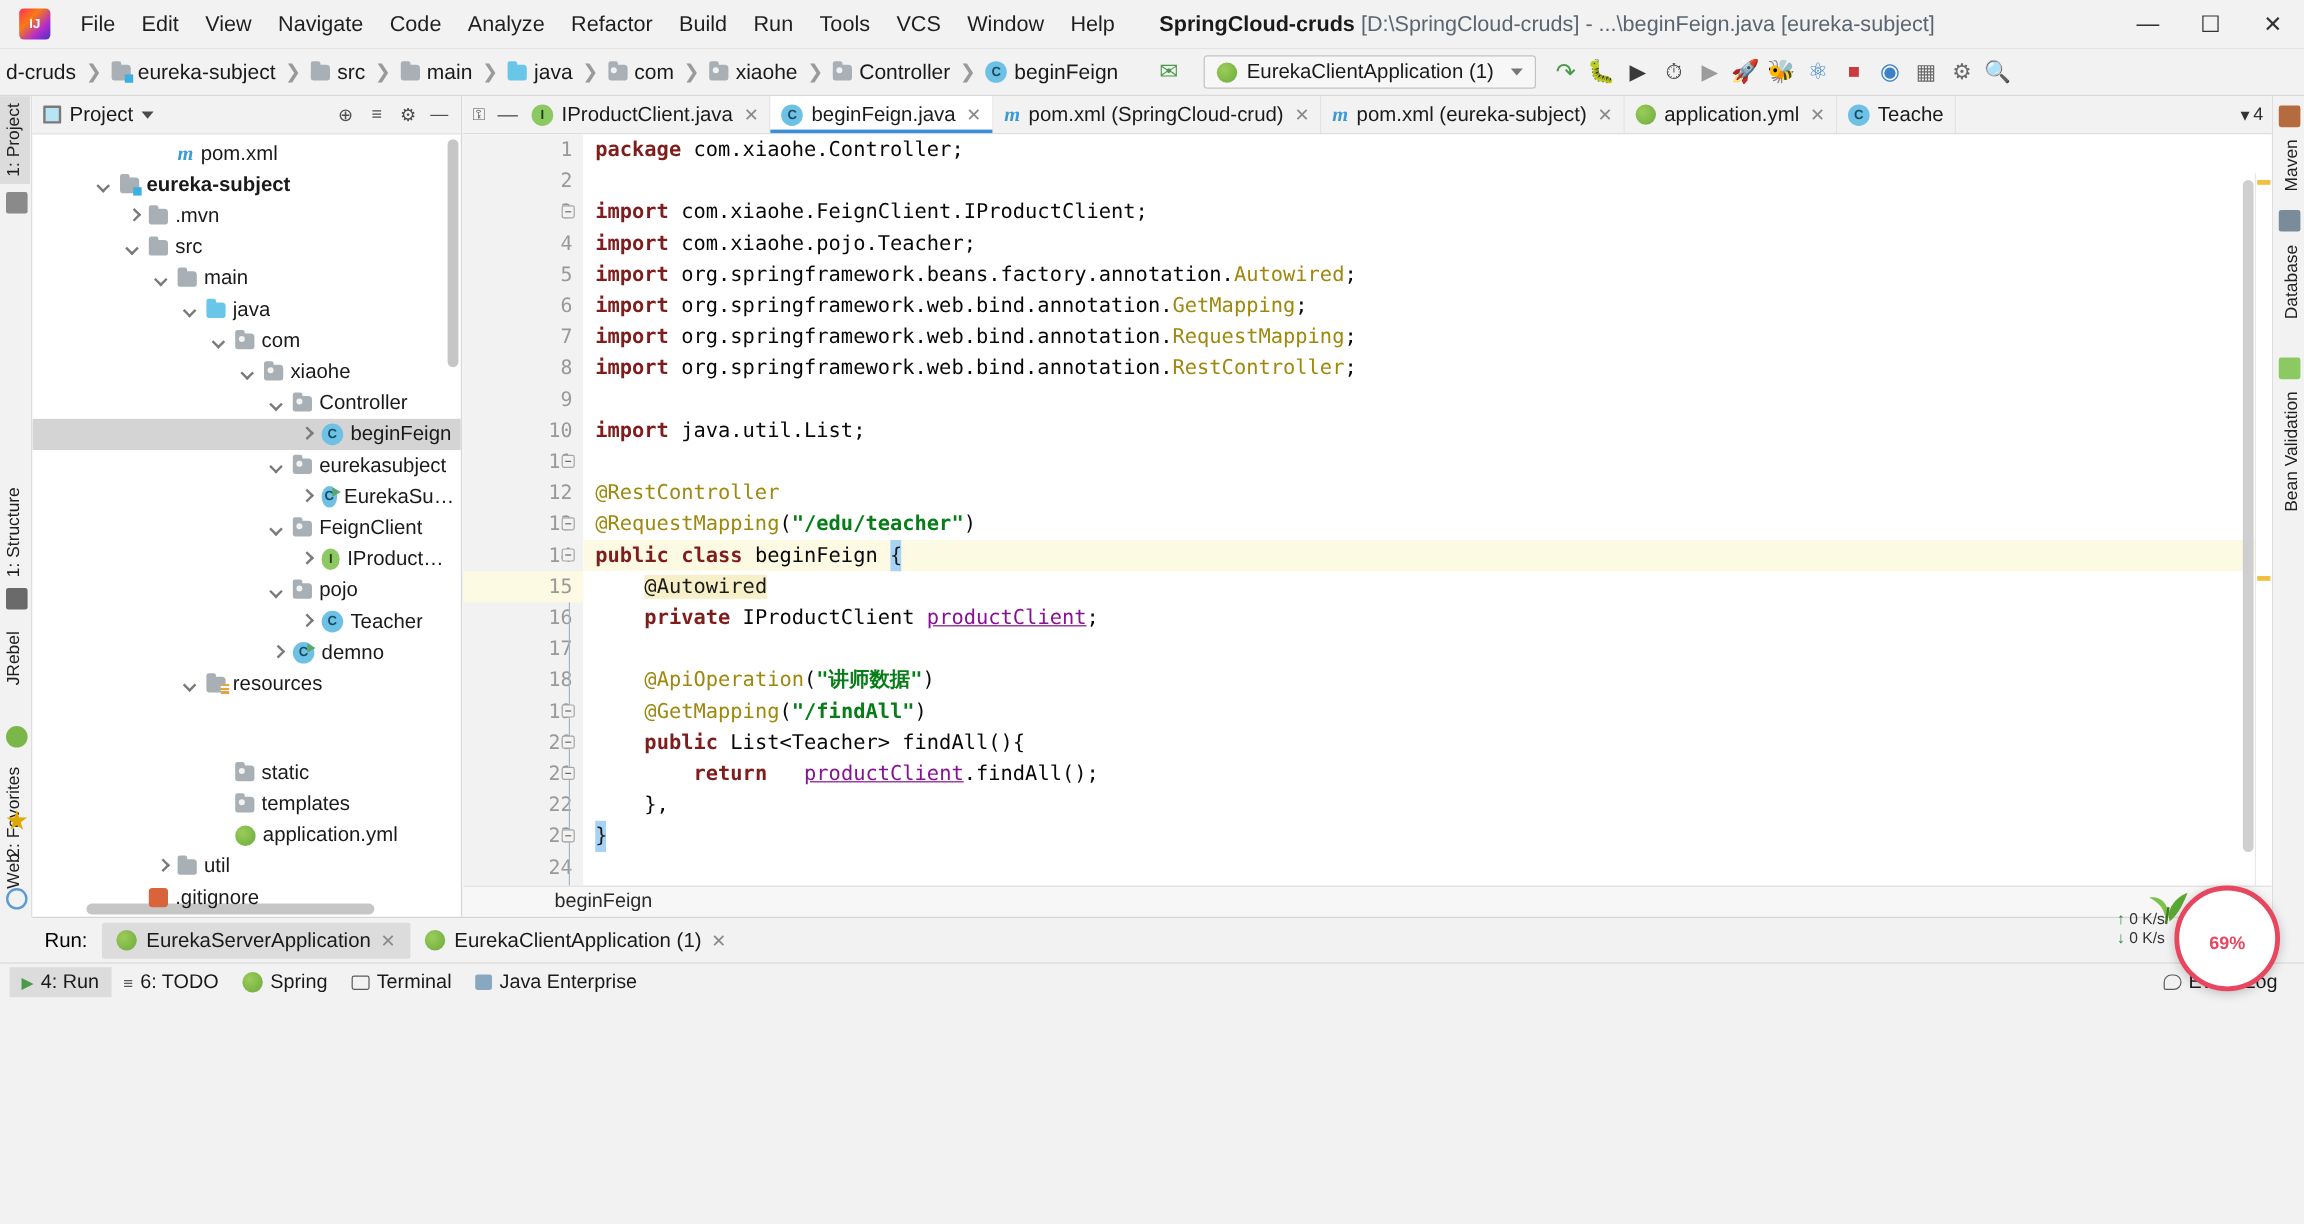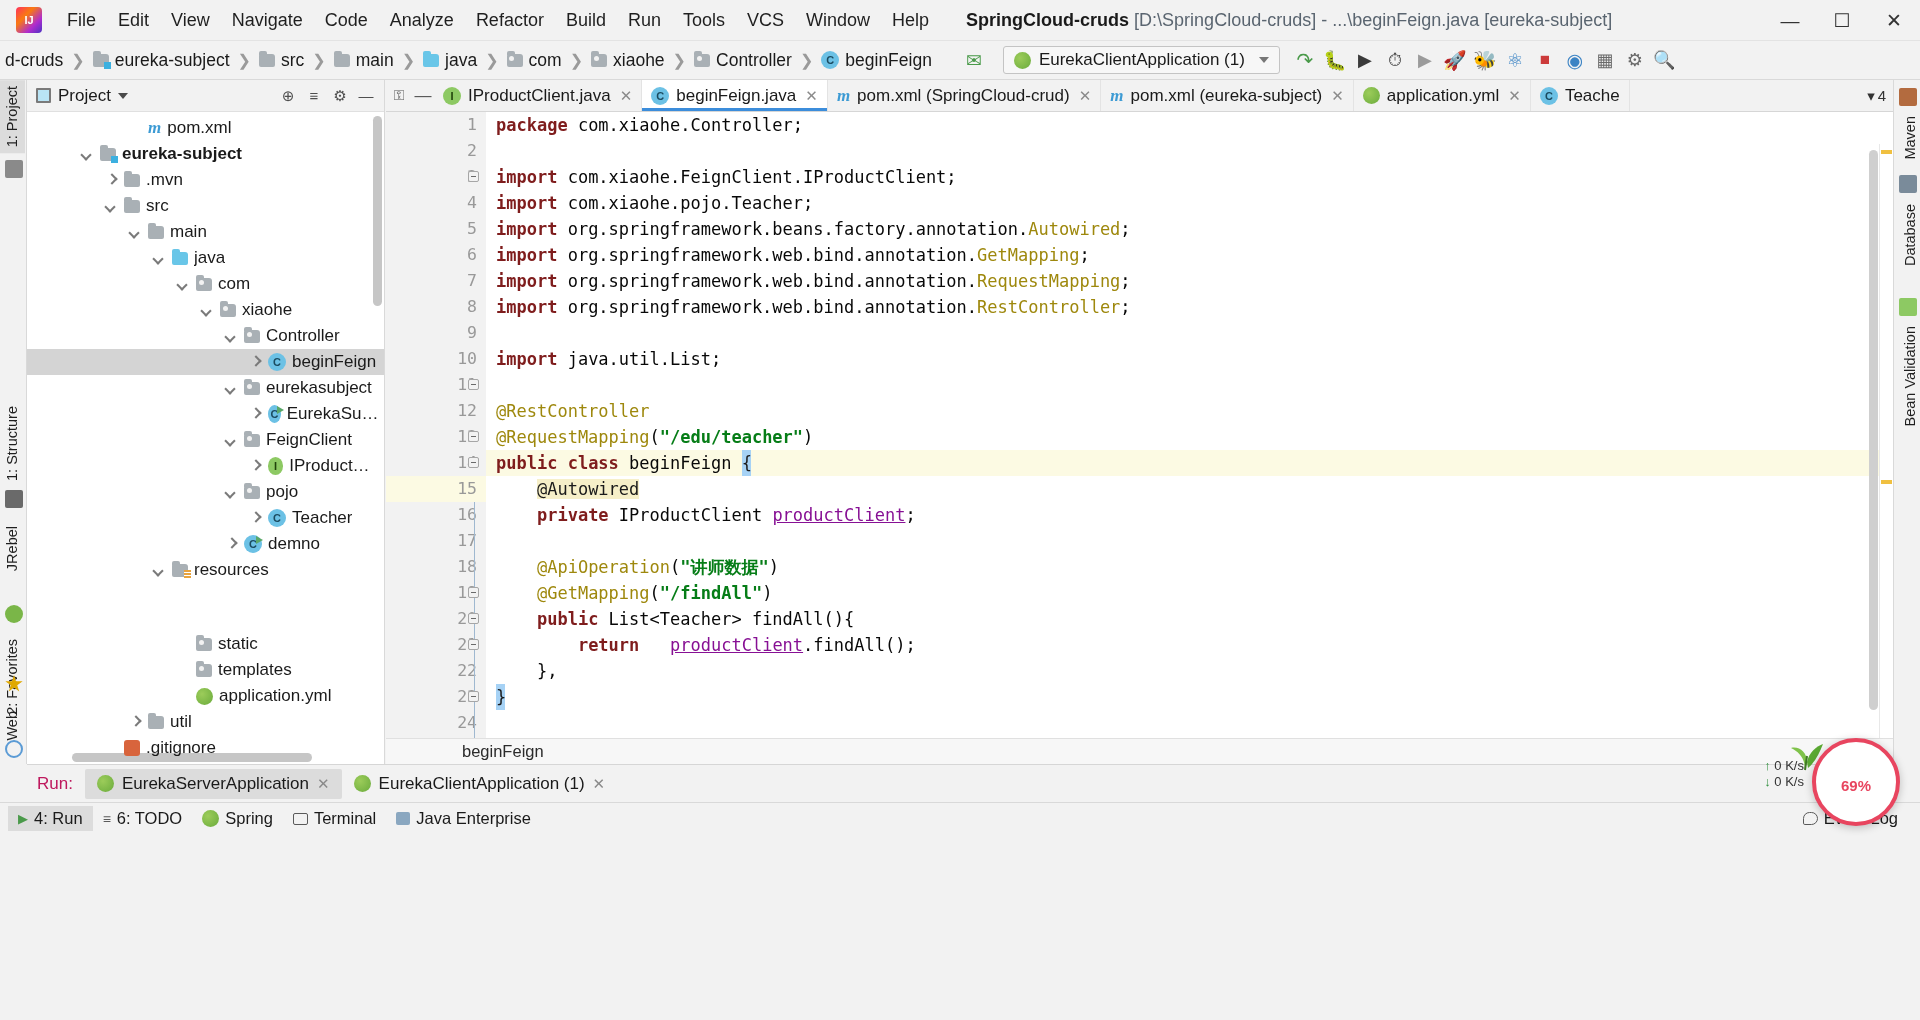--- a/index.html
+++ b/index.html
@@ -261,21 +261,21 @@
     background:#f7f7f7; border-top:1px solid #e0e0e0;
     display:flex; align-items:center; padding-left:76px; font-size:16.5px; color:#2b2b2b;
   }
 
   
   .runbar {
     position:absolute; left:27px; right:27px; top:764px; height:38px;
     background:#f2f2f2; border-top:1px solid #d6d6d6;
     display:flex; align-items:center; padding-left:10px; gap:0;
   }
-  .runlabel { font-size:17px; color:#be185d; margin-right:12px; }
+  .runlabel { font-size:17px; color:#000000; margin-right:12px; }
   .runtab {
     display:flex;align-items:center;gap:8px;height:30px;padding:0 12px;
     font-size:17px; cursor:default; white-space:nowrap; border-radius:2px;
   }
   .runtab.sel { background:#dcdcdc; }
   .runtab .x { color:#8a8a8a; font-size:15px; }
 
   
   .bottombar {
     position:absolute; left:0; right:0; top:802px; height:32px;

